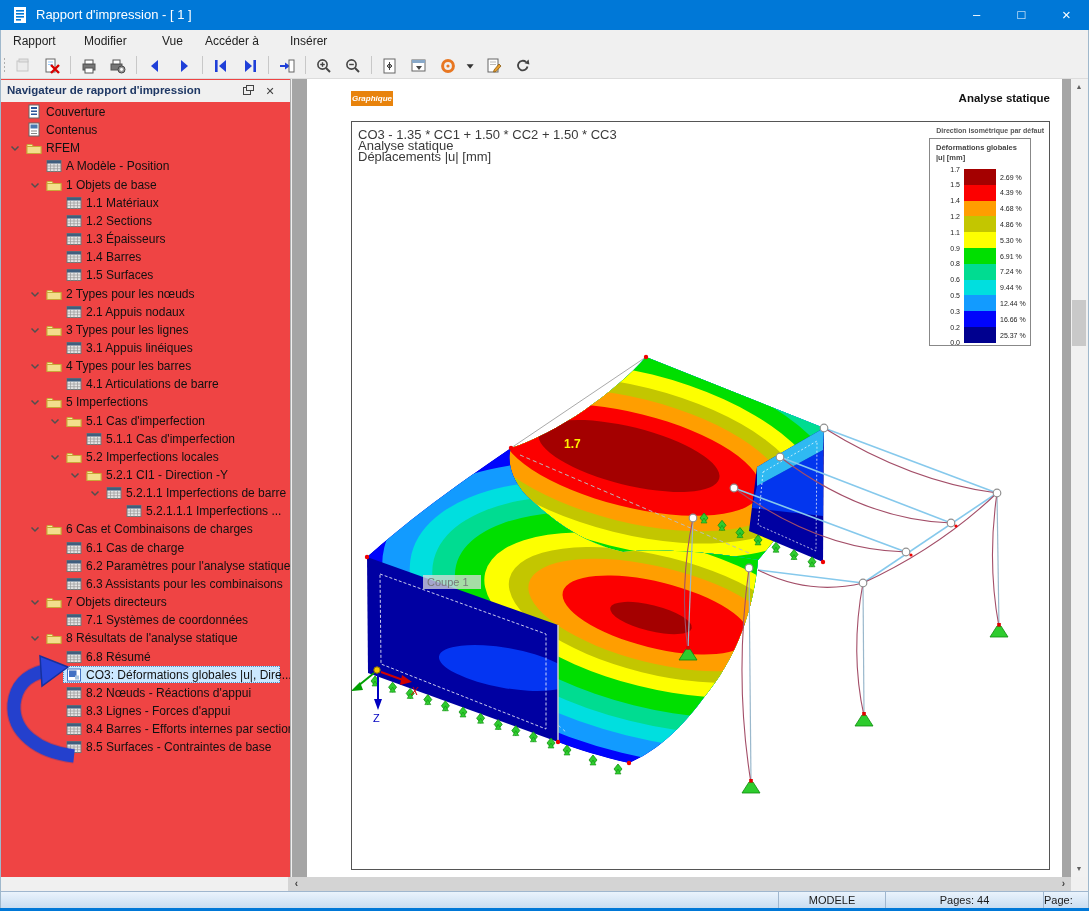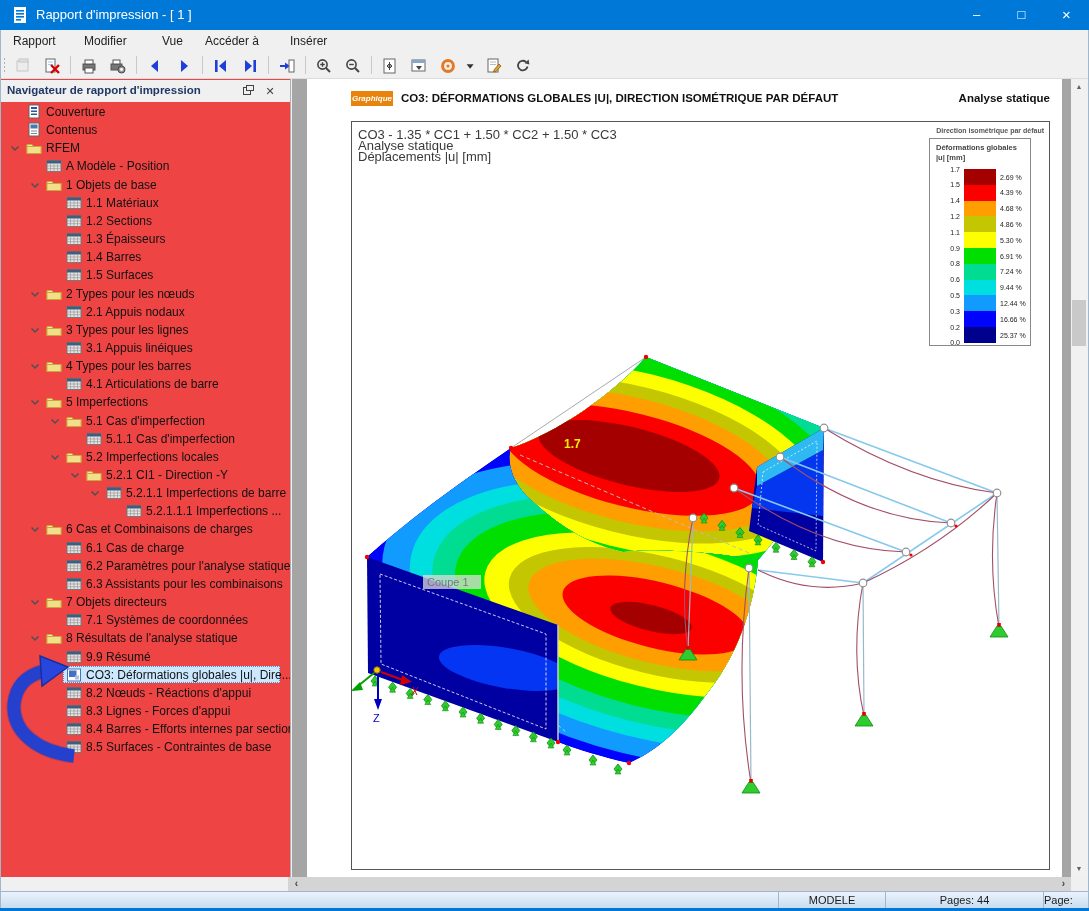--- a/index.html
+++ b/index.html
@@ -500,21 +500,21 @@
           <rect x="1" y="6.5" width="14" height="7" fill="#F3DE8C" stroke="#C8A838"></rect>
         </svg>
         <span class="lbl" style="left:66px">8 Résultats de l'analyse statique</span>
       </div>
       <div class="trow" style="top: 568.5px;">
         <svg class="ticon" style="left:66px" width="16" height="16" viewBox="0 0 16 16">
           <rect x="1" y="2.5" width="14" height="11" fill="#E4E4E4" stroke="#777"></rect>
           <rect x="1" y="2.5" width="14" height="3" fill="#3F5E7E"></rect>
           <path d="M1,8 L15,8 M1,10.7 L15,10.7 M4.5,5.5 L4.5,13.5 M8,5.5 L8,13.5 M11.5,5.5 L11.5,13.5" stroke="#999" stroke-width="0.7"></path>
         </svg>
-        <span class="lbl" style="left:86px">9.9 Résumé</span>
+        <span class="lbl" style="left:86px">6.8 Résumé</span>
       </div>
       <div class="trow sel" style="top: 586.65px;">
         <div class="selbox" style="left:63px;width:217px"></div>
         <svg class="ticon" style="left:66px" width="16" height="16" viewBox="0 0 16 16">
           <rect x="1.5" y="2" width="13" height="12" fill="#fff" stroke="#4472C4"></rect>
           <rect x="3" y="3.5" width="7.5" height="6.5" fill="#4472C4"></rect>
           <rect x="9" y="8.5" width="4" height="4" fill="#A8C4E0"></rect>
         </svg>
         <span class="lbl" style="left:86px">CO3: Déformations globales |u|, Dire...</span>
       </div>
@@ -551,21 +551,20 @@
         <span class="lbl" style="left:86px">8.5 Surfaces - Contraintes de base</span>
       </div>
     </div>
 </div>
 
 <div id="graybgL"></div>
 <div id="graybgR"></div>
 
 <div id="page">
   <div id="gtag">Graphique</div>
-  <div id="gtitle">CO3: DÉFORMATIONS GLOBALES |U|, DIRECTION ISOMÉTRIQUE PAR DÉFAUT</div>
   <div id="gright">Analyse statique</div>
 
   <div id="gframe">
     <div class="infoline" style="top:5px">CO3 - 1.35 * CC1 + 1.50 * CC2 + 1.50 * CC3</div>
     <div class="infoline" style="top:16px">Analyse statique</div>
     <div class="infoline" style="top:27px">Déplacements |u| [mm]</div>
     <div id="gdir">Direction isométrique par défaut</div>
 
     <div id="legend">
       <div class="lt" style="top:4px">Déformations globales</div>

